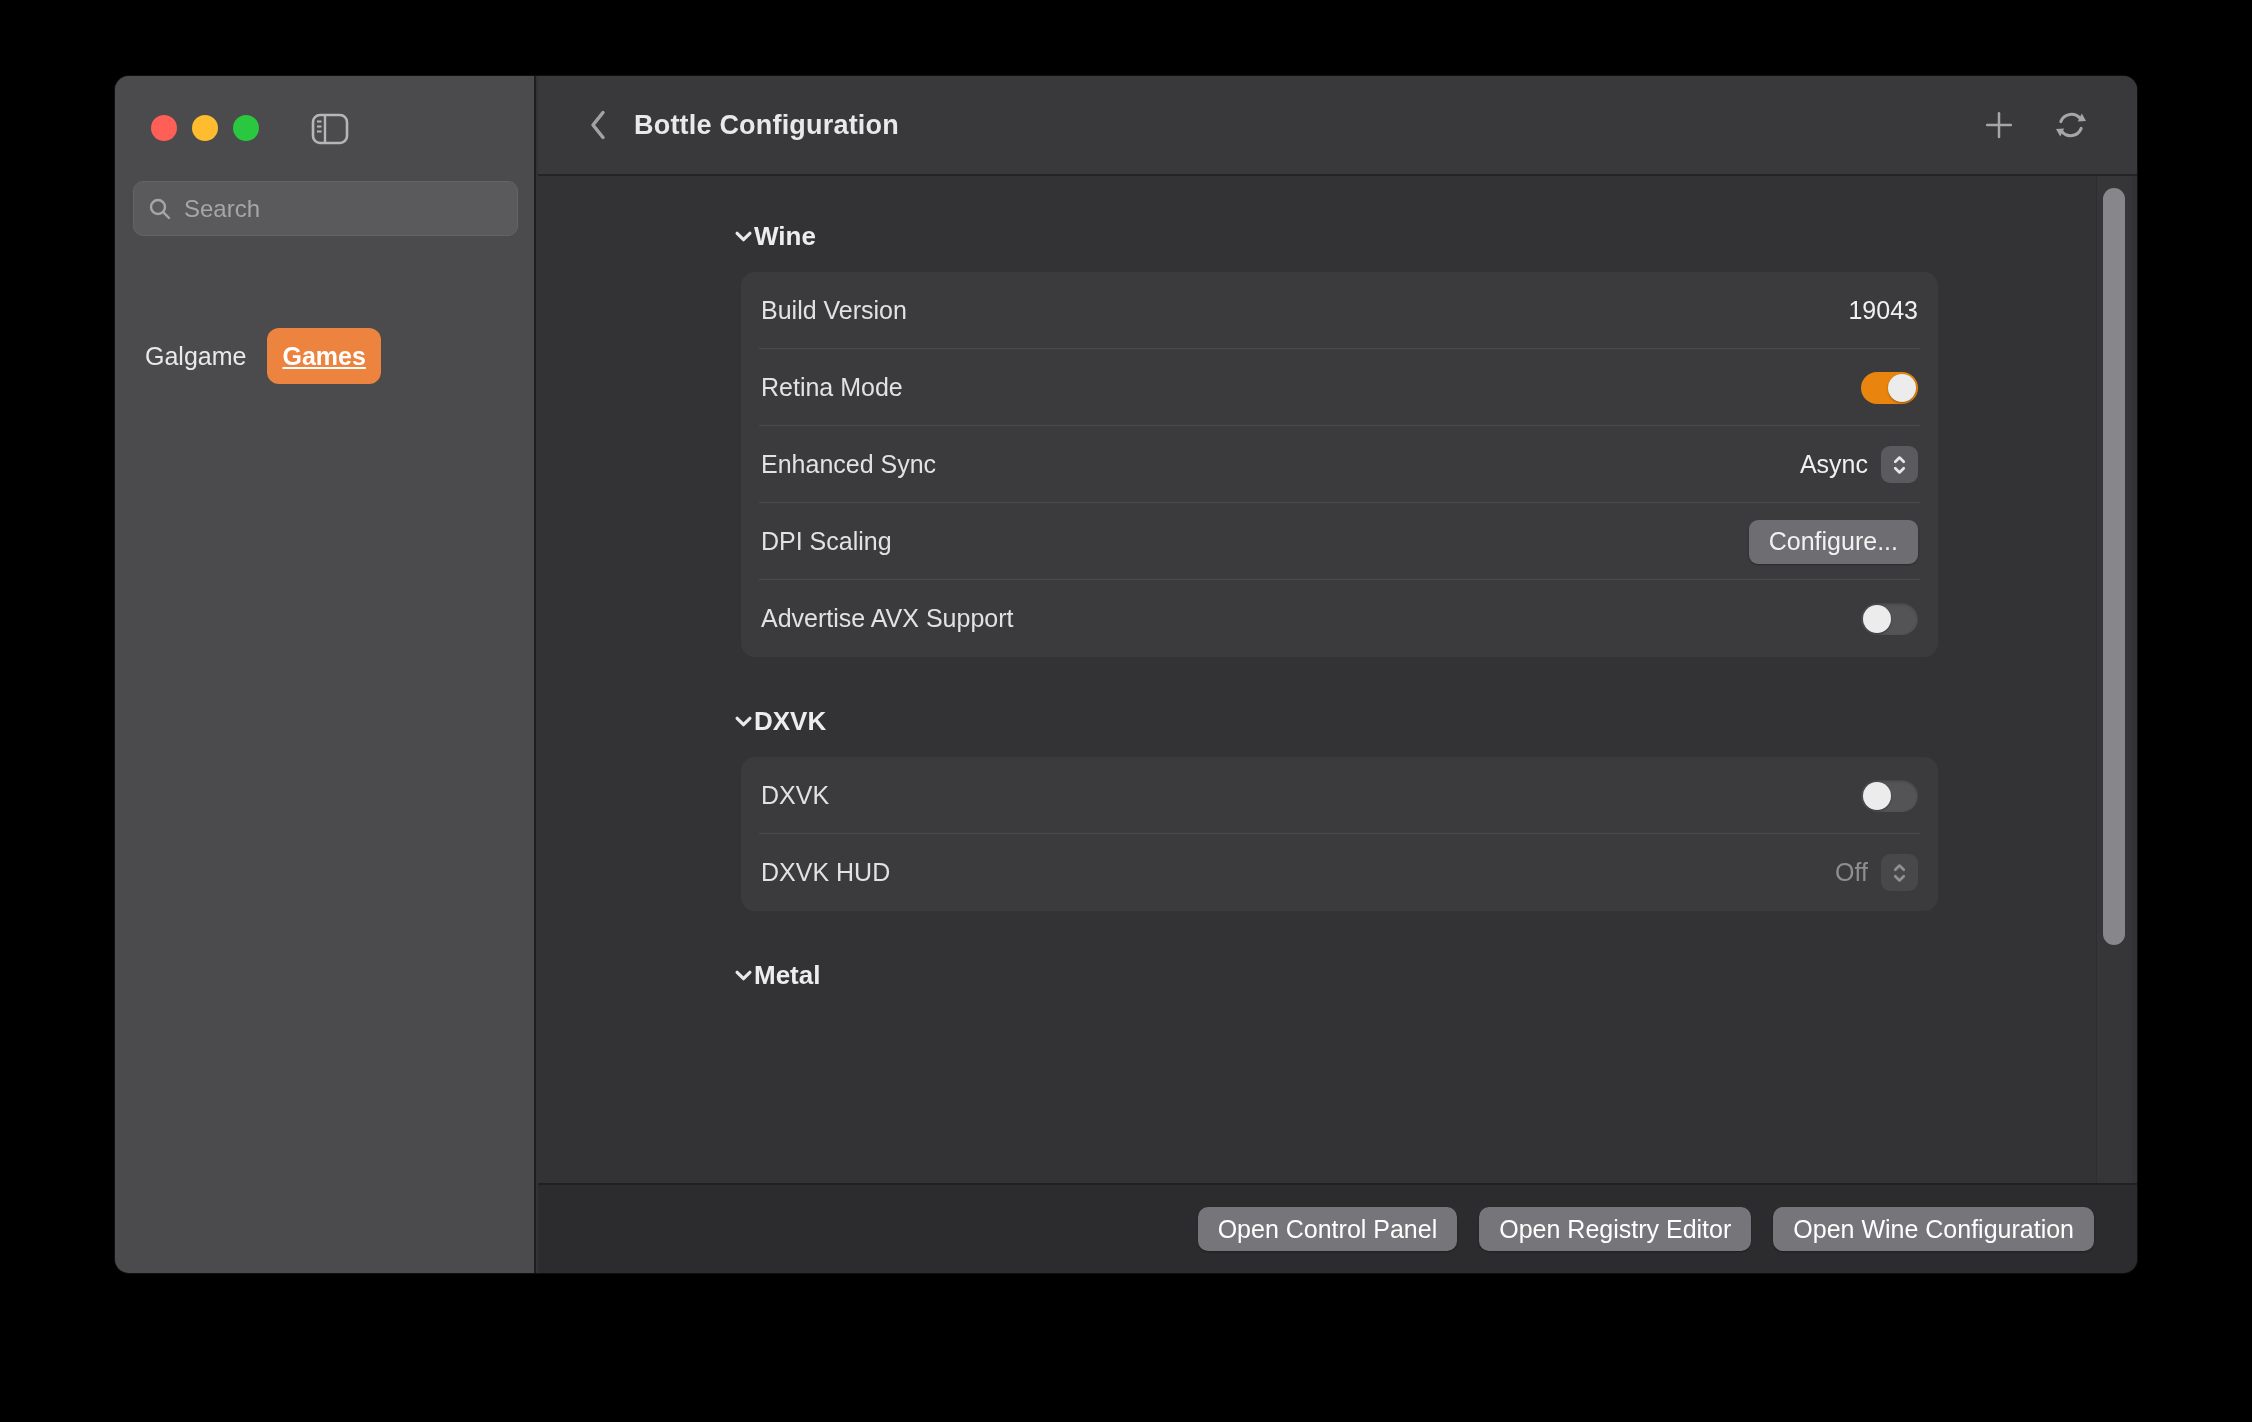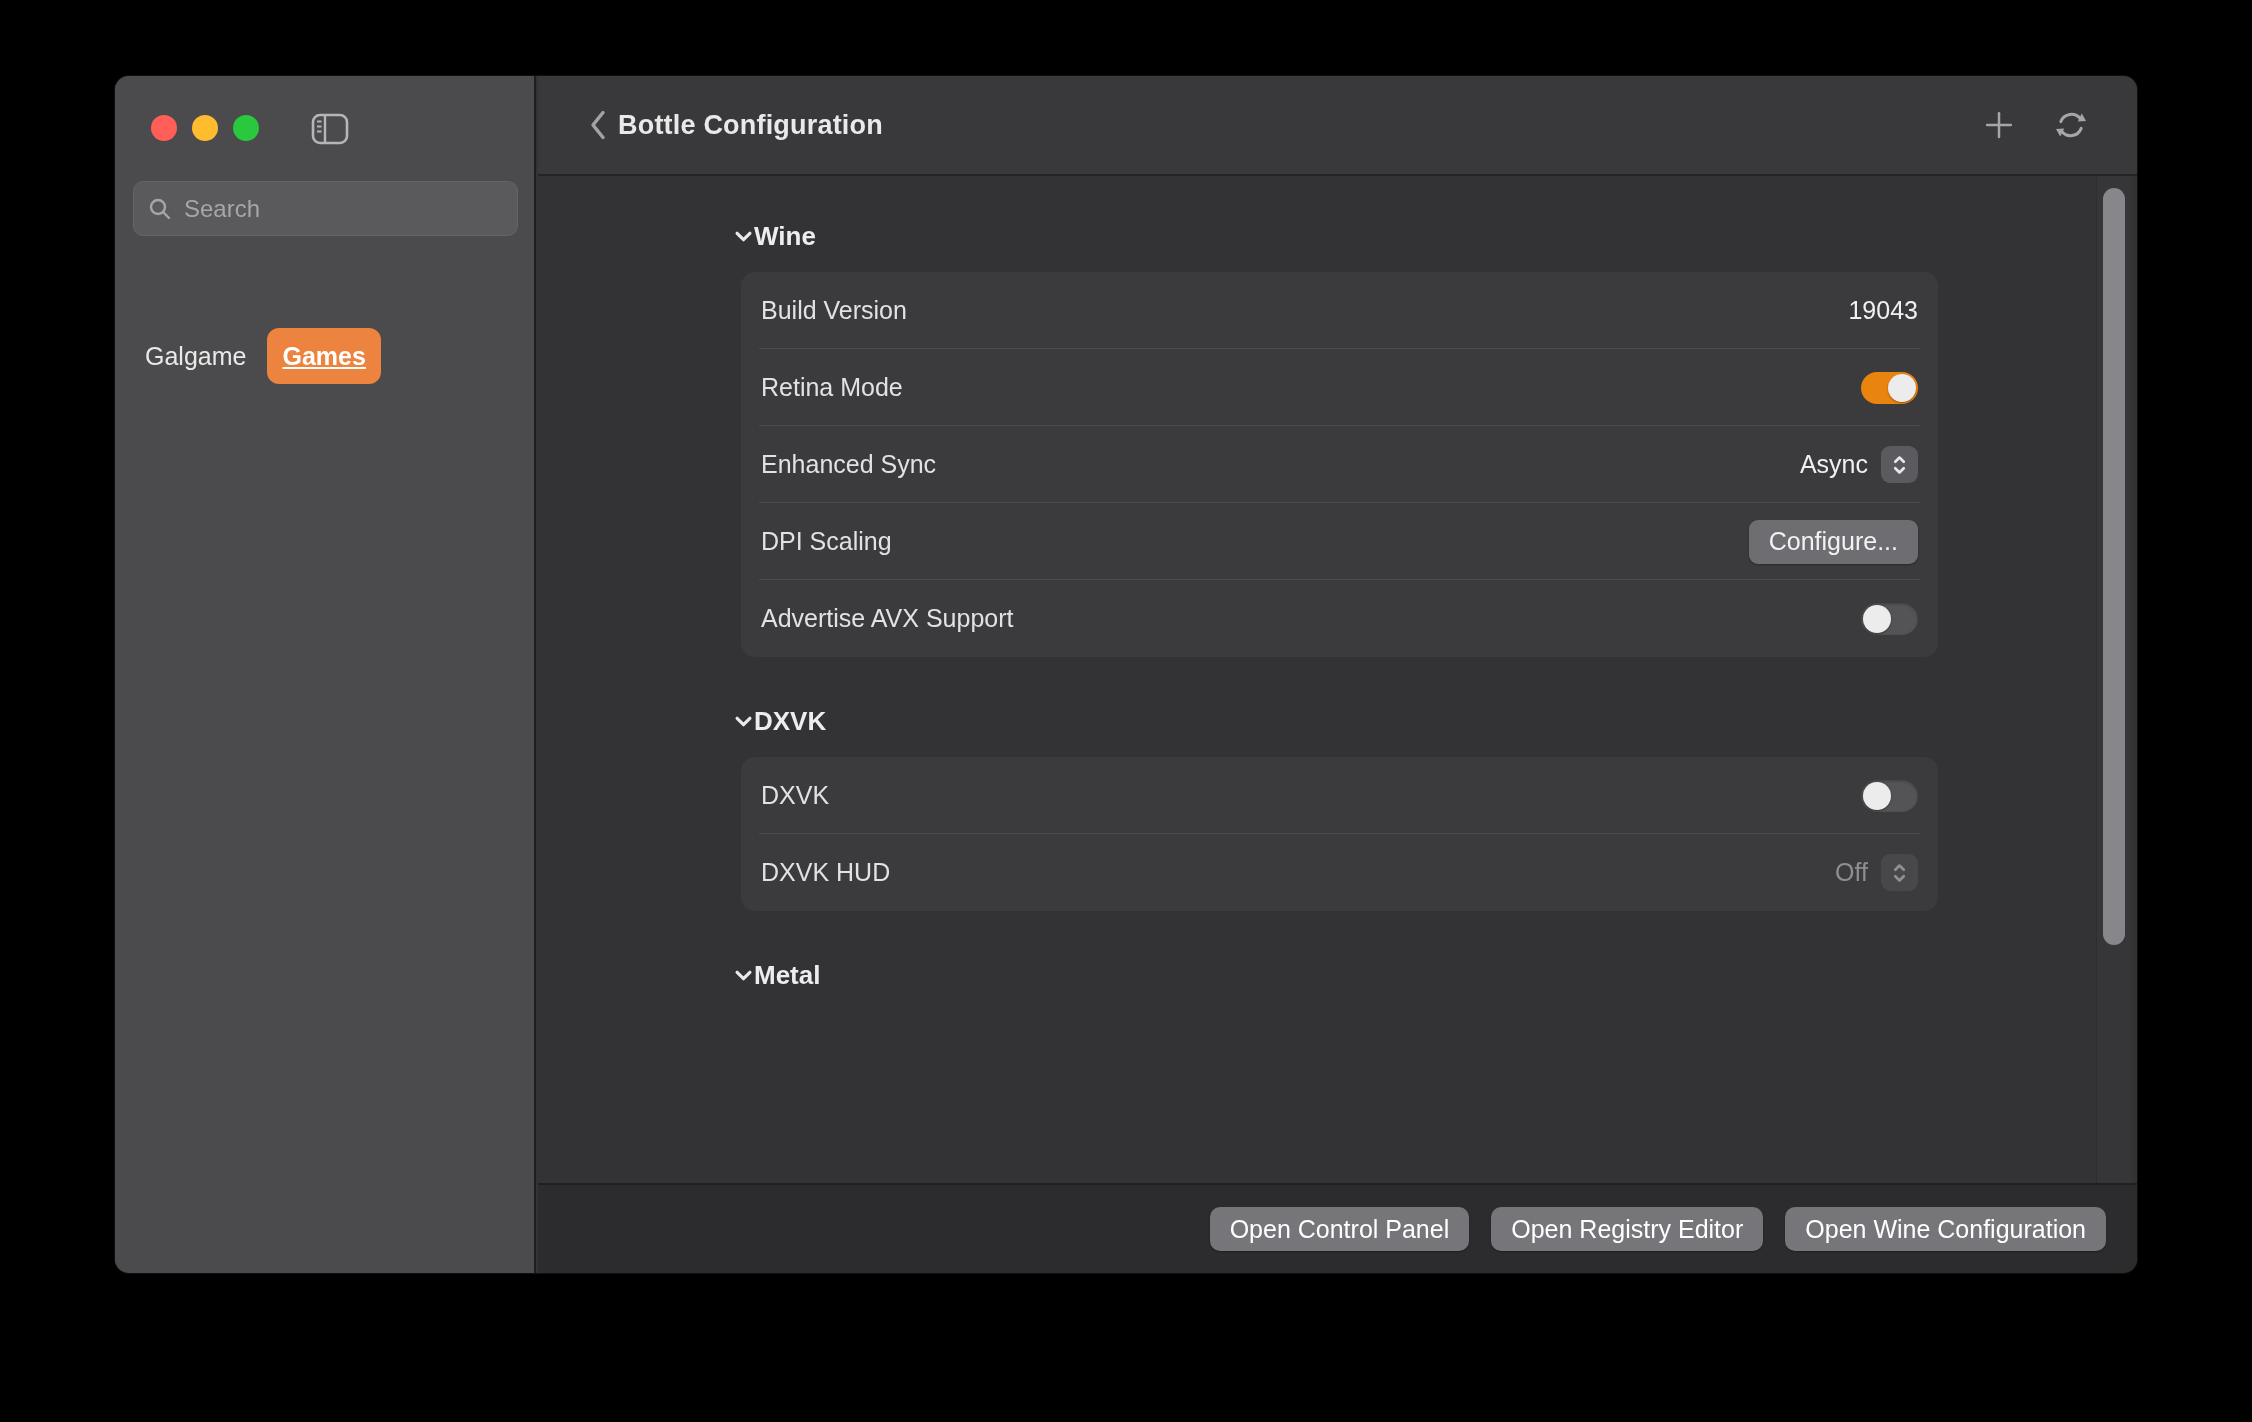--- a/index.html
+++ b/index.html
@@ -27,21 +27,21 @@
   .searchbox input{flex:1;background:transparent;border:none;outline:none;color:#E8E8E9;font-size:24px;font-family:Liberation Sans, sans-serif;}
   .searchbox input::placeholder{color:var(--placeholder);}
   .sb-list{position:absolute;left:15px;top:252px;width:391px;display:flex;flex-direction:row;gap:6px;}
   .sb-item{height:56px;display:flex;align-items:center;padding:0 15px;border-radius:12px;color:#E9E9EA;font-size:25px;}
   .sb-item.selected{background:var(--accent);color:#FFFFFF;font-weight:700;text-decoration:underline;}
 
   
   .main{position:absolute;left:423px;top:0;right:0;height:100%;display:flex;flex-direction:column;}
   .header{height:100px;background:var(--headerbg);border-bottom:2px solid #242426;display:flex;align-items:center;flex:0 0 auto;}
   .back-btn{width:40px;height:48px;margin-left:40px;display:flex;align-items:center;justify-content:center;}
-  .page-title{color:var(--title);font-size:27px;font-weight:700;letter-spacing:0.2px;}
+  .page-title{color:var(--title);font-size:27px;font-weight:700;margin-left:16px;letter-spacing:0.2px;}
   .header-spacer{flex:1;}
   .hicon{width:44px;height:44px;display:flex;align-items:center;justify-content:center;margin-right:28px;}
   .hicon:last-child{margin-right:44px;}
 
   
   .content{flex:1;position:relative;background:var(--contentbg);overflow:hidden;padding:42px 0 0 203px;}
   .section-head{display:flex;align-items:center;gap:2px;margin-left:-6px;margin-bottom:18px;height:36px;}
   .section-title{color:#EDEDEE;font-size:26px;font-weight:700;}
   .card{width:1197px;background:var(--card);border-radius:14px;margin-bottom:46px;}
   .row{position:relative;height:77px;display:flex;align-items:center;justify-content:space-between;padding:0 20px;}
@@ -58,21 +58,21 @@
   .toggle.on{background:var(--toggleon);} .toggle.on .knob{right:2px;}
   .toggle.off{background:var(--toggleoff);box-shadow:inset 0 1px 3px rgba(0,0,0,0.25);} .toggle.off .knob{left:2px;}
   .toggle.on-dim{background:var(--toggledim);} .toggle.on-dim .knob{right:2px;background:var(--knobdim);}
   .cfg-btn{background:var(--btn);border:none;border-radius:9px;height:44px;padding:0 20px;color:#F2F2F2;font-size:25px;font-family:"Liberation Sans",sans-serif;box-shadow:0 1px 2px rgba(0,0,0,0.3);}
 
   
   .scroll-track{position:absolute;top:0;bottom:0;right:5px;width:36px;background:#363638;border-left:1px solid #2E2E30;}
   .scroll-thumb{position:absolute;top:12px;right:7px;width:22px;height:757px;border-radius:11px;background:var(--thumb);}
 
   
-  .footer{height:90px;background:var(--footerbg);border-top:2px solid #202022;display:flex;align-items:center;justify-content:flex-end;gap:22px;padding-right:31px;flex:0 0 auto;}
+  .footer{height:90px;background:var(--footerbg);border-top:2px solid #202022;display:flex;align-items:center;justify-content:flex-end;gap:22px;padding-right:43px;flex:0 0 auto;}
   .footer-btn{background:var(--footerbtn);border:none;border-radius:10px;height:44px;padding:0 20px;color:#FFFFFF;font-size:25px;font-weight:500;font-family:"Liberation Sans",sans-serif;box-shadow:0 1px 2px rgba(0,0,0,0.3);}
 </style>
 </head>
 <body>
 
 <div class="window">
 
   <div class="sidebar">
     <div class="traffic">
       <div class="light red"></div>

